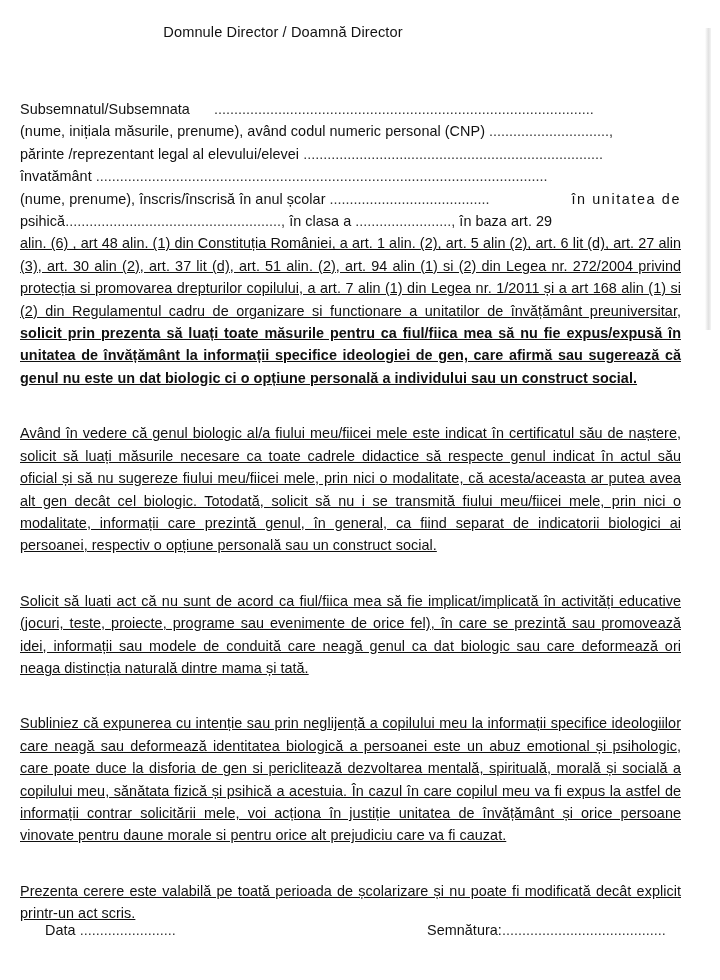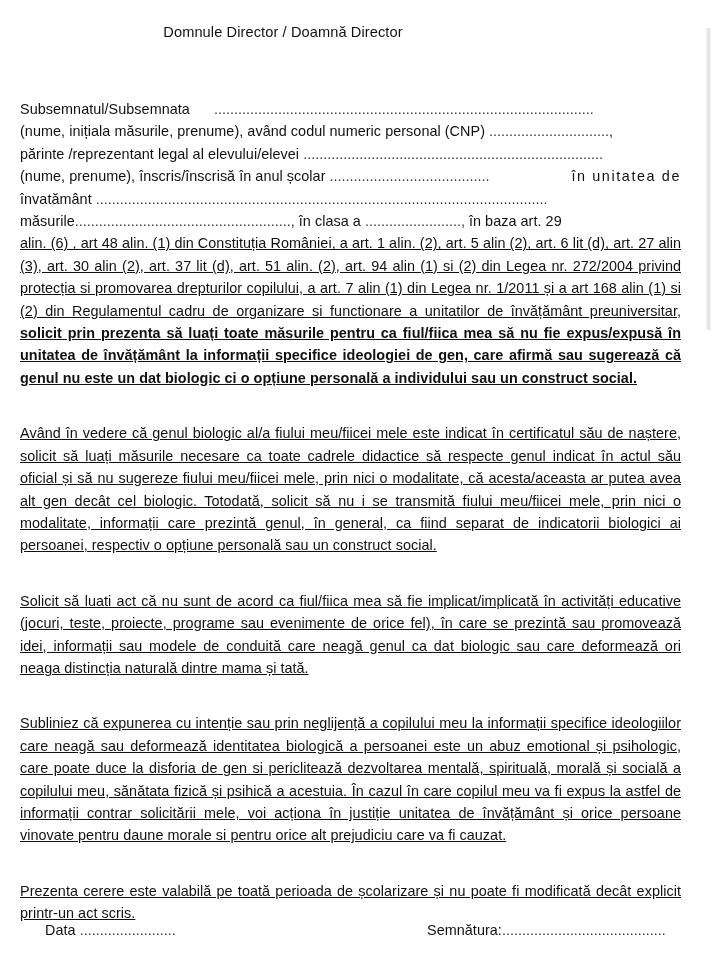--- a/index.html
+++ b/index.html
@@ -132,33 +132,33 @@
     <div class="form-line">
       <span>(nume, inițiala măsurile, prenume), având codul numeric personal (CNP)</span>
       <span class="dots">..............................,</span>
     </div>
 
     <div class="form-line">
       <span>părinte /reprezentant legal al elevului/elevei</span>
       <span class="dots">...........................................................................</span>
     </div>
 
+    <div class="form-line">
+      <span>învatământ</span>
+      <span class="dots">.................................................................................................................</span>
+    </div>
+
     <div class="form-line justified">
       <span class="grow"><span>(nume, prenume), înscris/înscrisă în anul școlar</span> <span class="dots">........................................</span></span>
         <span class="tail">în unitatea de</span>
     </div>
 
-    <div class="form-line">
-      <span>învatământ</span>
-      <span class="dots">.................................................................................................................</span>
-    </div>
-
 
     <div class="form-line">
-      <span>măsurile</span><span class="dots">......................................................,</span>
+      <span>psihică</span><span class="dots">......................................................,</span>
       <span>în clasa a</span>
       <span class="dots">........................,</span>
       <span>în baza art. 29</span>
     </div>
 
   </div>
 
   <p class="para"><span>alin. (6) , art 48 alin. (1) din Constituția României, a art. 1 alin. (2), art. 5 alin (2), art. 6 lit (d), art. 27 alin (3), art. 30 alin (2), art. 37 lit (d), art. 51 alin. (2), art. 94 alin (1) si (2) din Legea nr. 272/2004 privind protecția si promovarea drepturilor copilului, a art. 7 alin (1) din Legea nr. 1/2011 și a art 168 alin (1) si (2) din Regulamentul cadru de organizare si functionare a unitatilor de învățământ preuniversitar, </span><span class="bold">solicit prin prezenta să luați toate măsurile pentru ca fiul/fiica mea să nu fie expus/expusă în unitatea de învățământ la informații specifice ideologiei de gen, care afirmă sau sugerează că genul nu este un dat biologic ci o opțiune personală a individului sau un construct social.</span></p>
 
   <p class="para">Având în vedere că genul biologic al/a fiului meu/fiicei mele este indicat în certificatul său de naștere, solicit să luați măsurile necesare ca toate cadrele didactice să respecte genul indicat în actul său oficial și să nu sugereze fiului meu/fiicei mele, prin nici o modalitate, că acesta/aceasta ar putea avea alt gen decât cel biologic. Totodată, solicit să nu i se transmită fiului meu/fiicei mele, prin nici o modalitate, informații care prezintă genul, în general, ca fiind separat de indicatorii biologici ai persoanei, respectiv o opțiune personală sau un construct social.</p>

